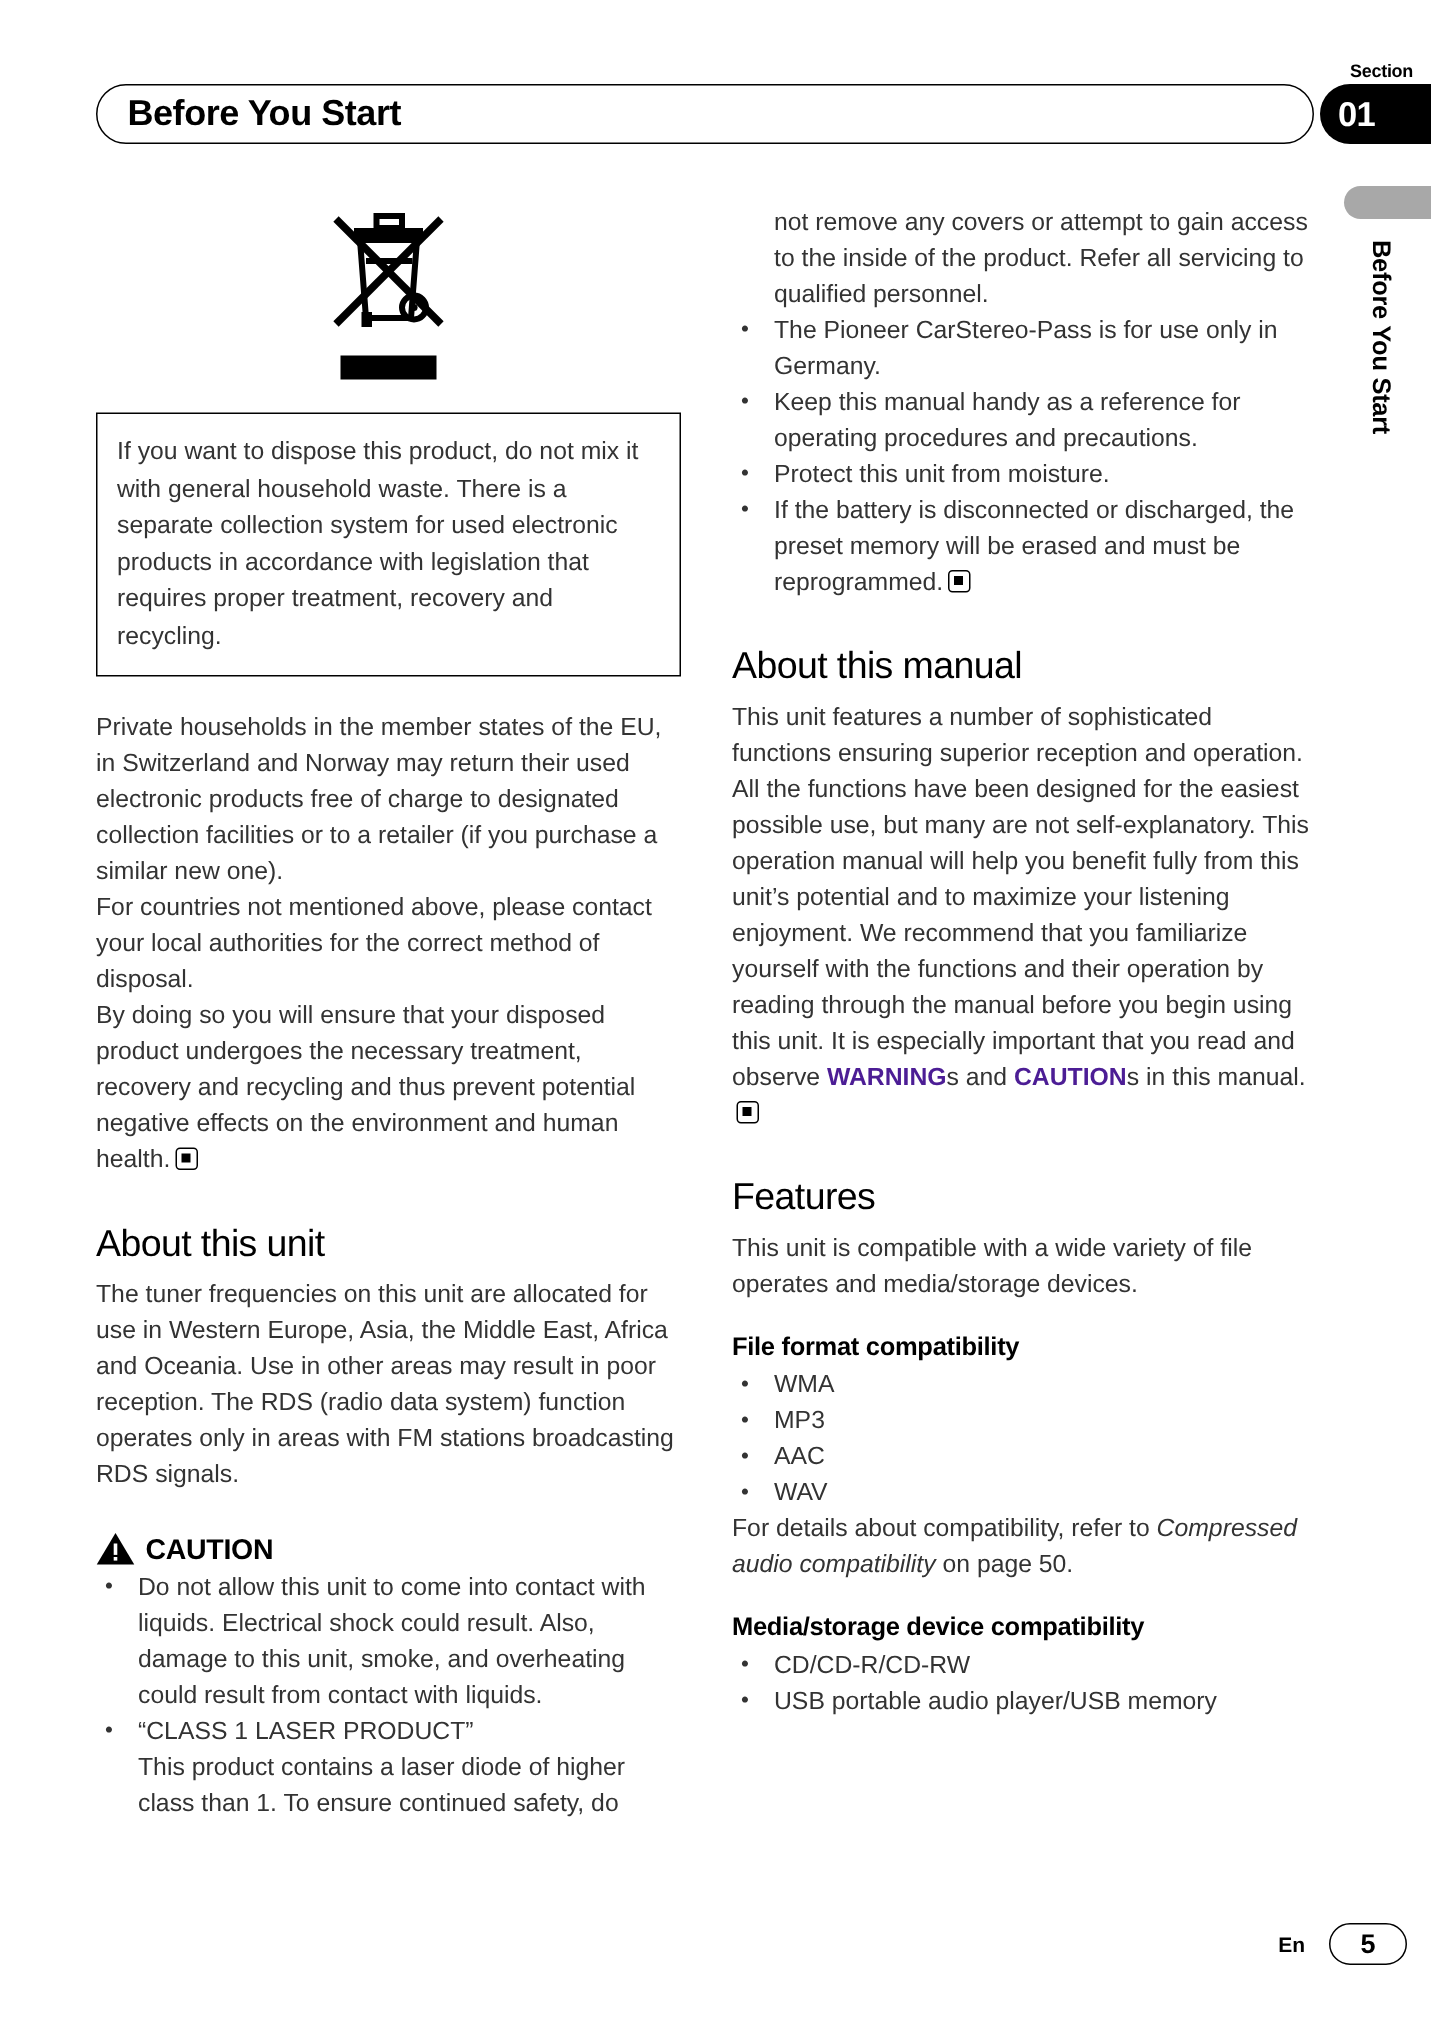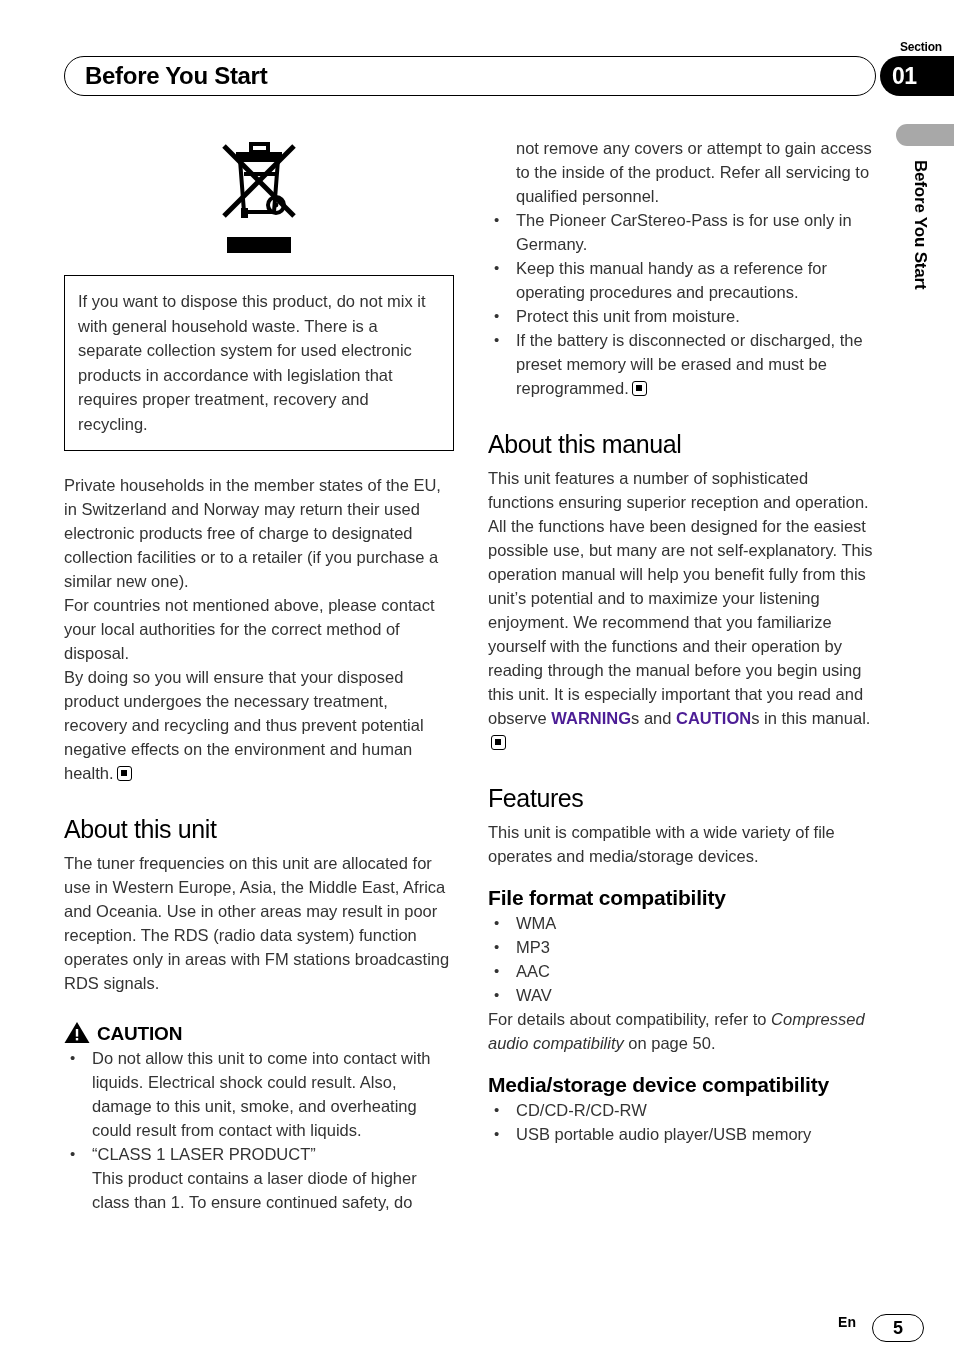--- a/index.html
+++ b/index.html
@@ -130,21 +130,21 @@
   h2.sec-head {
     font-size: 25px;
     font-weight: normal;
     color: #000;
     letter-spacing: -0.4px;
     line-height: 1.12;
     margin-top: 30px;
     margin-bottom: 8px;
   }
   h3.sub-head {
-    font-size: 21px;
+    font-size: 17px;
     font-weight: bold;
     color: #000;
     letter-spacing: -0.2px;
     margin-top: 18px;
     margin-bottom: 1px;
   }
 
   
   .caution-head {
     display: flex;
@@ -209,24 +209,23 @@
   }
 
   
   .footer {
     position: absolute;
     left: 0;
     top: 1282px;
     width: 954px;
     display: flex;
     justify-content: flex-end;
-    align-items: flex-start;
-    padding-right: 30px;
+    align-items: center;
+    padding-right: 16px;
     gap: 16px;
-    margin-top: 32px;
   }
   .footer-lang {
     font-size: 14px;
     font-weight: bold;
     color: #000;
   }
   .footer-page {
     width: 52px;
     height: 28px;
     border: 1.4px solid #000;

